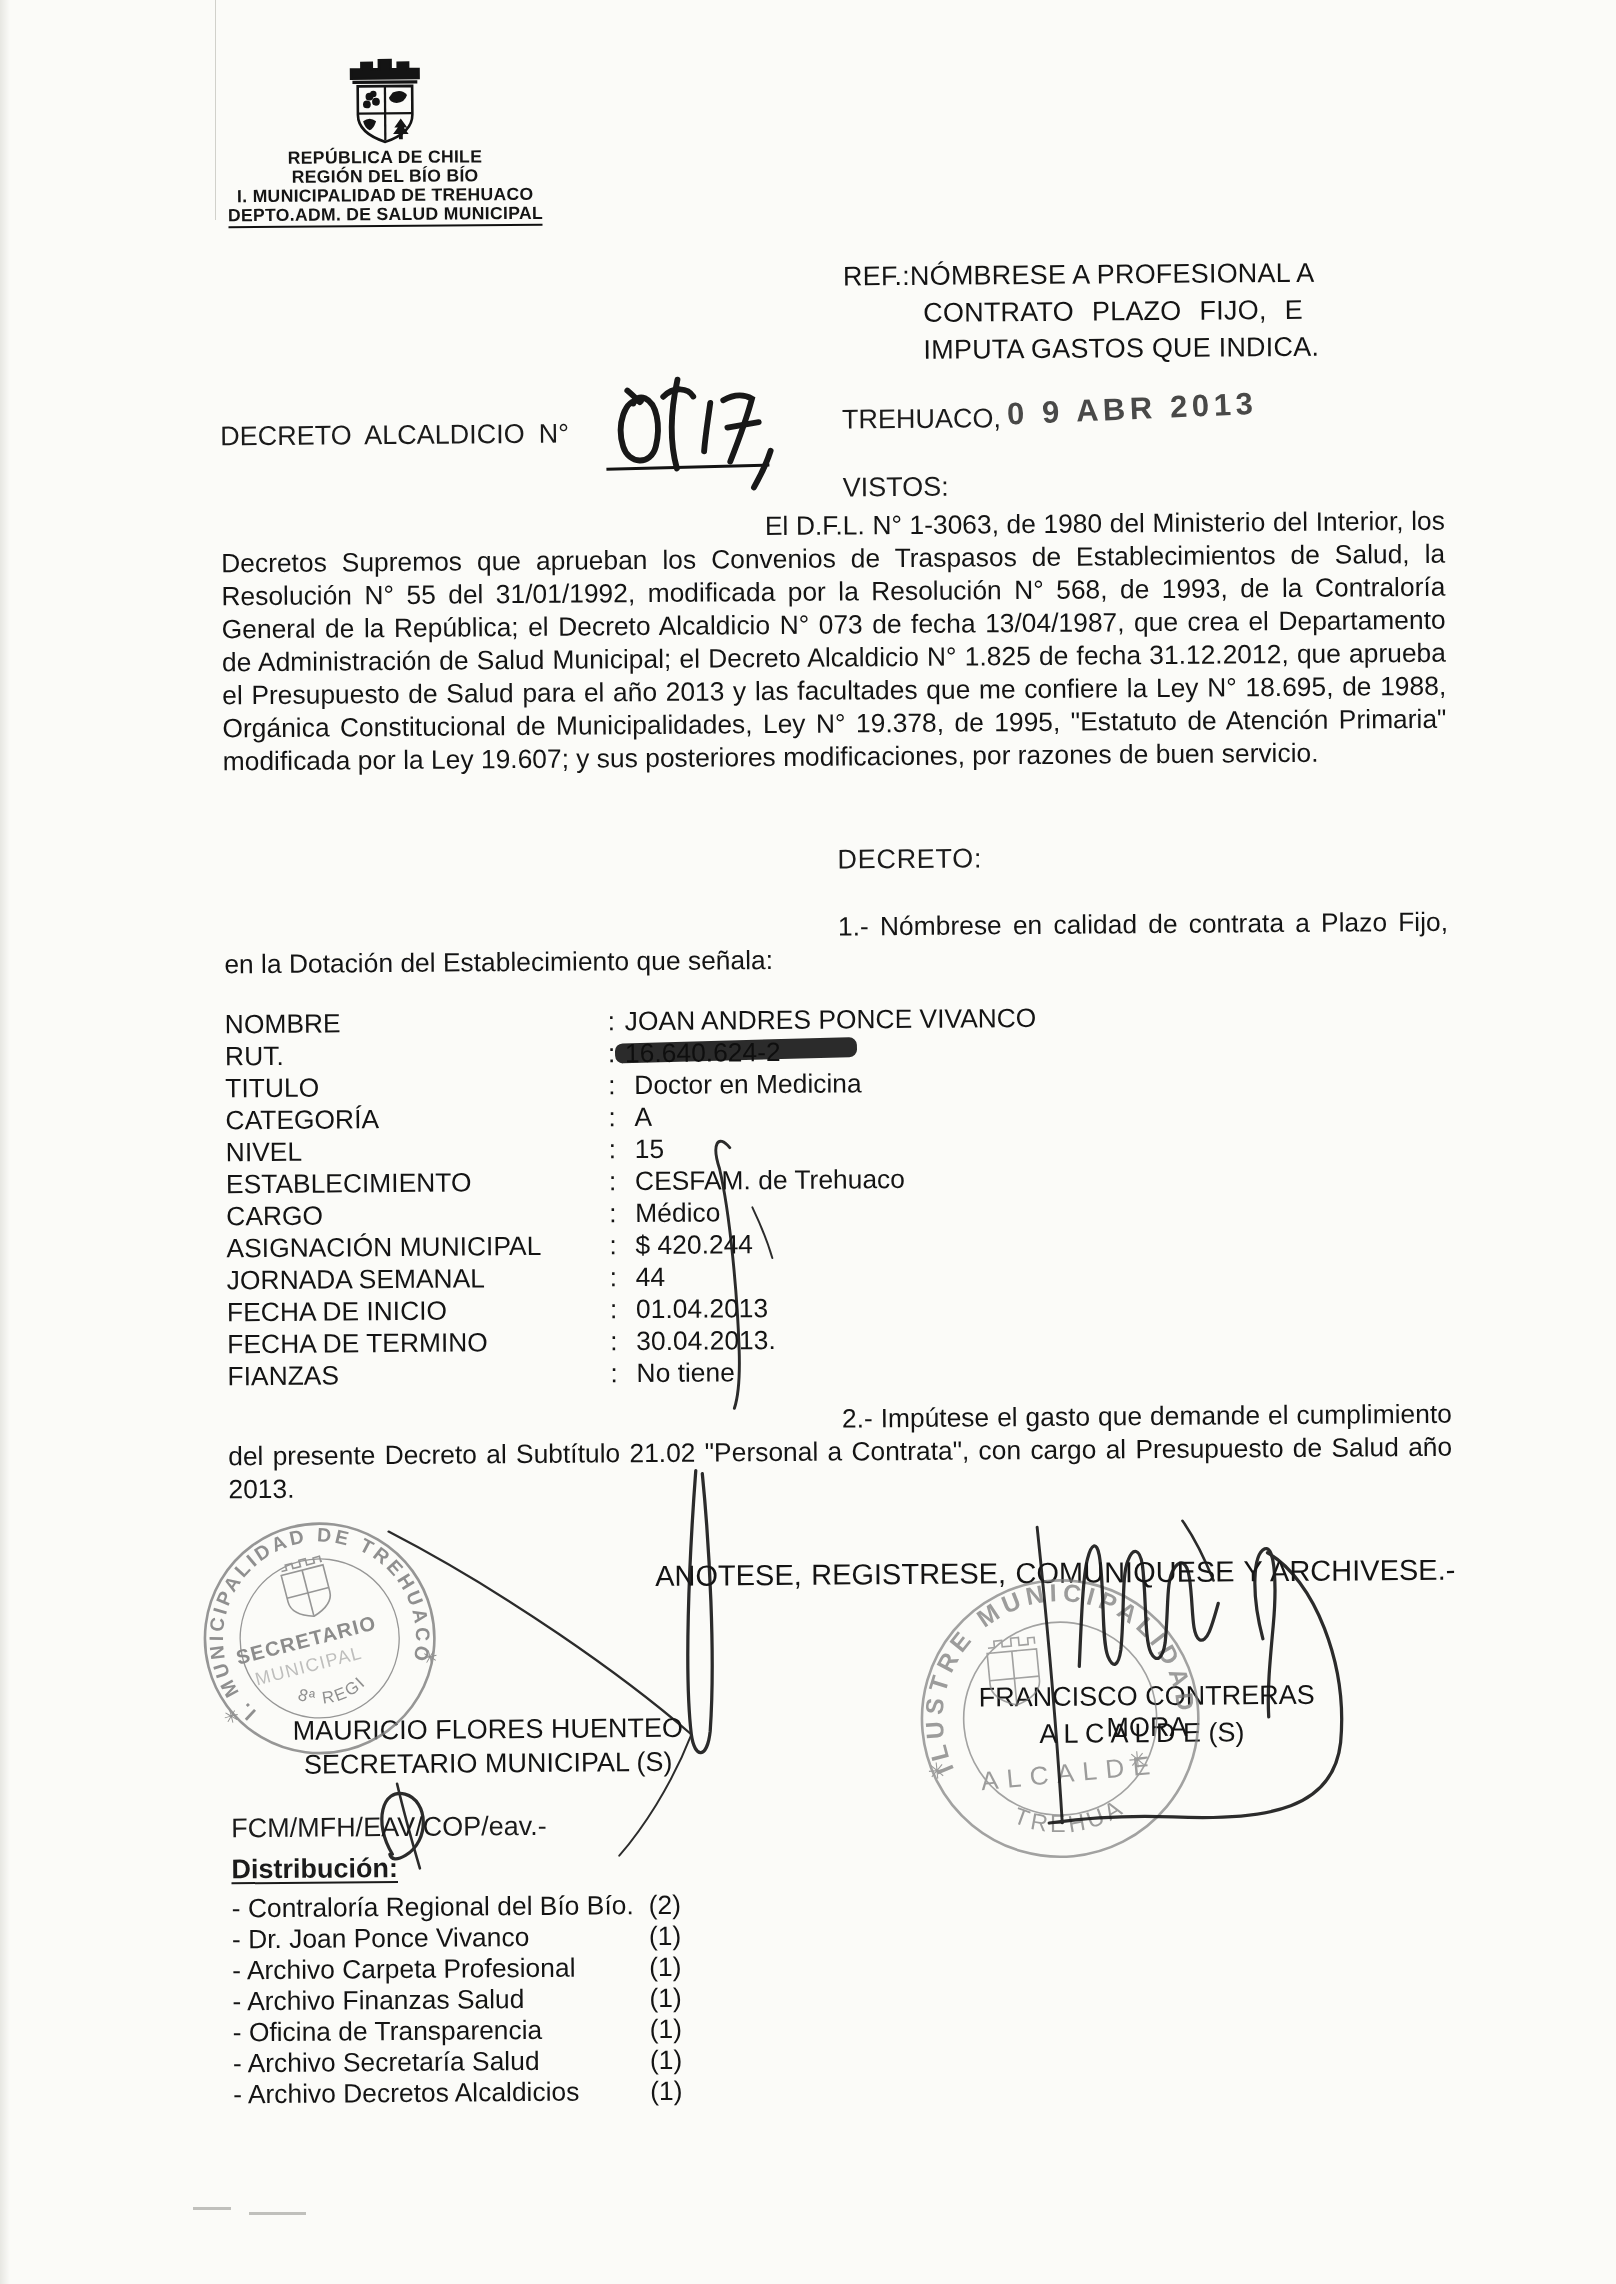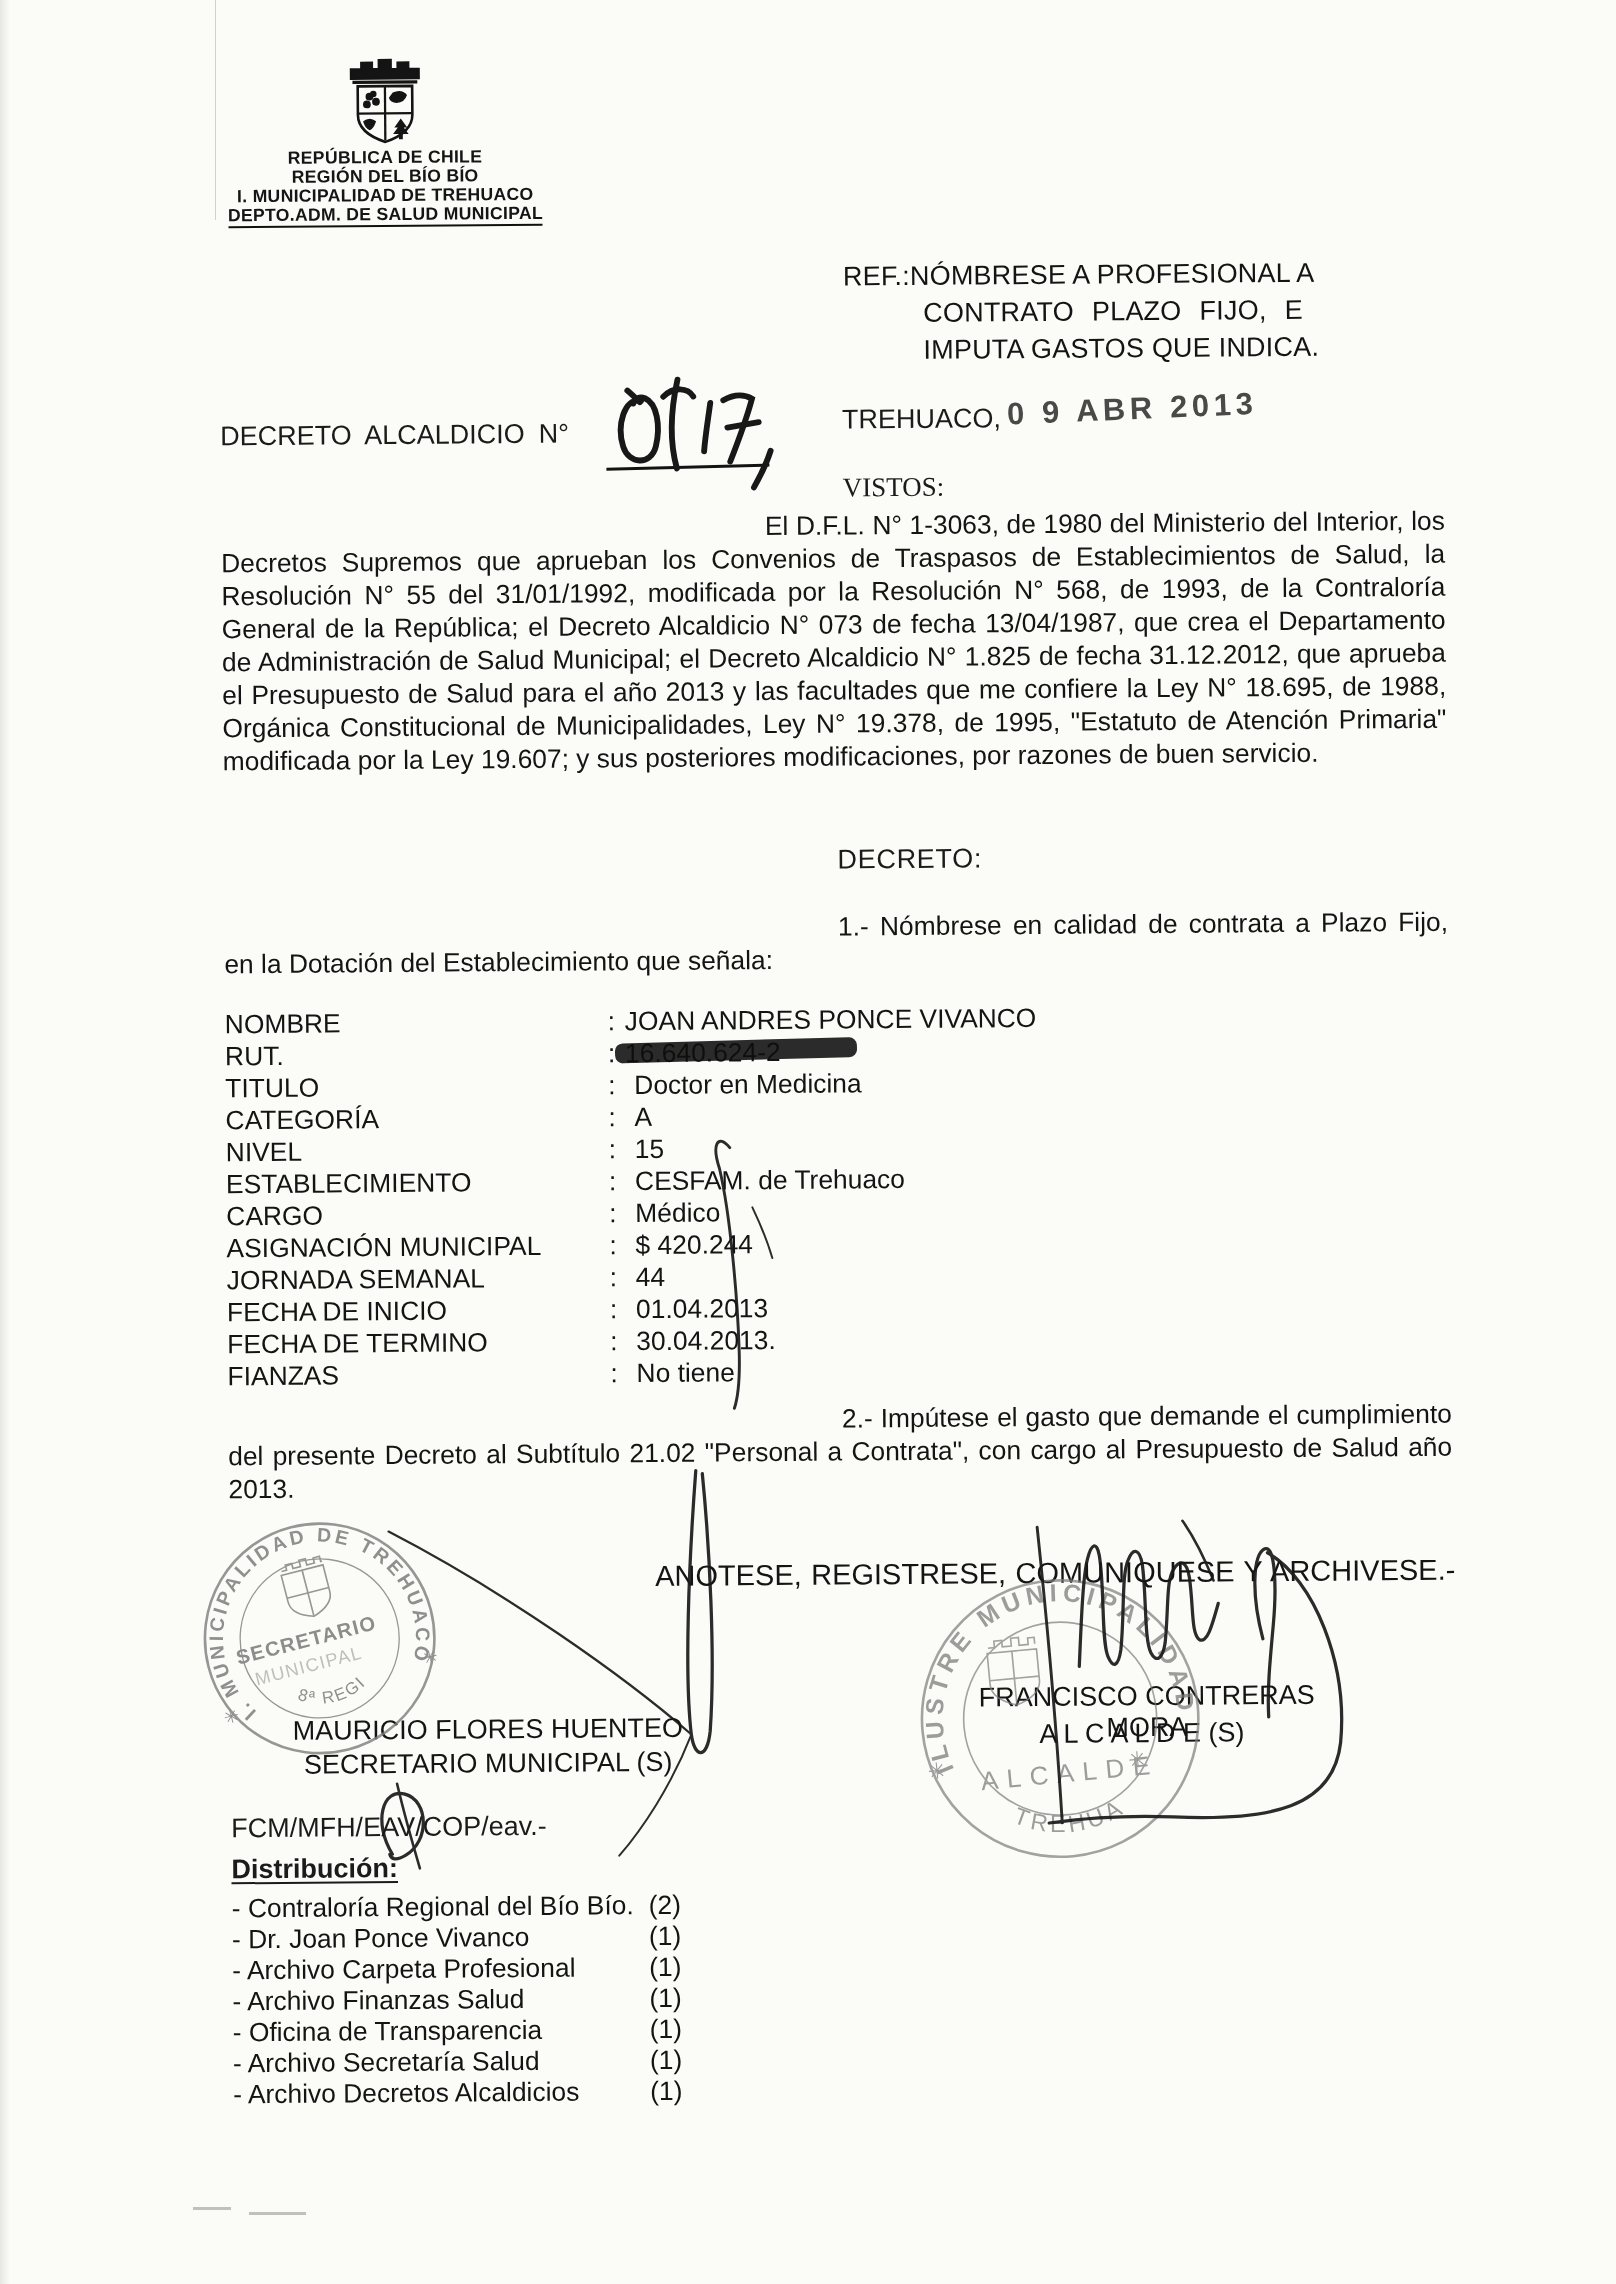--- a/index.html
+++ b/index.html
@@ -24,21 +24,21 @@
   .ref{left:849px;top:259px;font-size:27px;line-height:37px;letter-spacing:0.2px;color:#141414;}
   .ref .ind{padding-left:80px;}
   .ref .j{word-spacing:10.4px;}
   
   .decreto-label{left:225px;top:417px;font-size:27px;word-spacing:6.5px;}
   .decree-underline{left:611px;top:465px;width:163px;height:3.3px;background:#131313;transform:rotate(-1deg);}
   .hand-num{left:603px;top:362px;width:196px;height:150px;}
   .city{left:847px;top:405px;font-size:27px;}
   .date-stamp{left:1012px;top:394px;font-size:31px;font-weight:bold;color:#3a3a3a;
     letter-spacing:4.6px;transform:rotate(-2deg);opacity:.92;}
-  .vistos{left:847px;top:473px;font-size:27px;font-family:Liberation Serif, serif;}
+  .vistos{left:847px;top:473px;font-size:27px;}
   
   .para{font-size:26.4px;line-height:33px;text-align:justify;color:#141414;}
   .p-vistos{left:225px;top:510px;width:1224px;text-indent:544px;}
   .decreto-head{left:839px;top:845px;font-size:27px;letter-spacing:0.7px;}
   .p-item1{left:225px;top:911px;width:1224px;text-indent:614px;}
   .p-item2{left:225px;top:1403px;width:1224px;text-indent:614px;}
   
   .fields{left:225px;top:1004px;width:1108px;display:grid;
     grid-template-columns:383px 17px auto;grid-auto-rows:32px;
     font-size:26.4px;line-height:32px;white-space:nowrap;color:#141414;}

